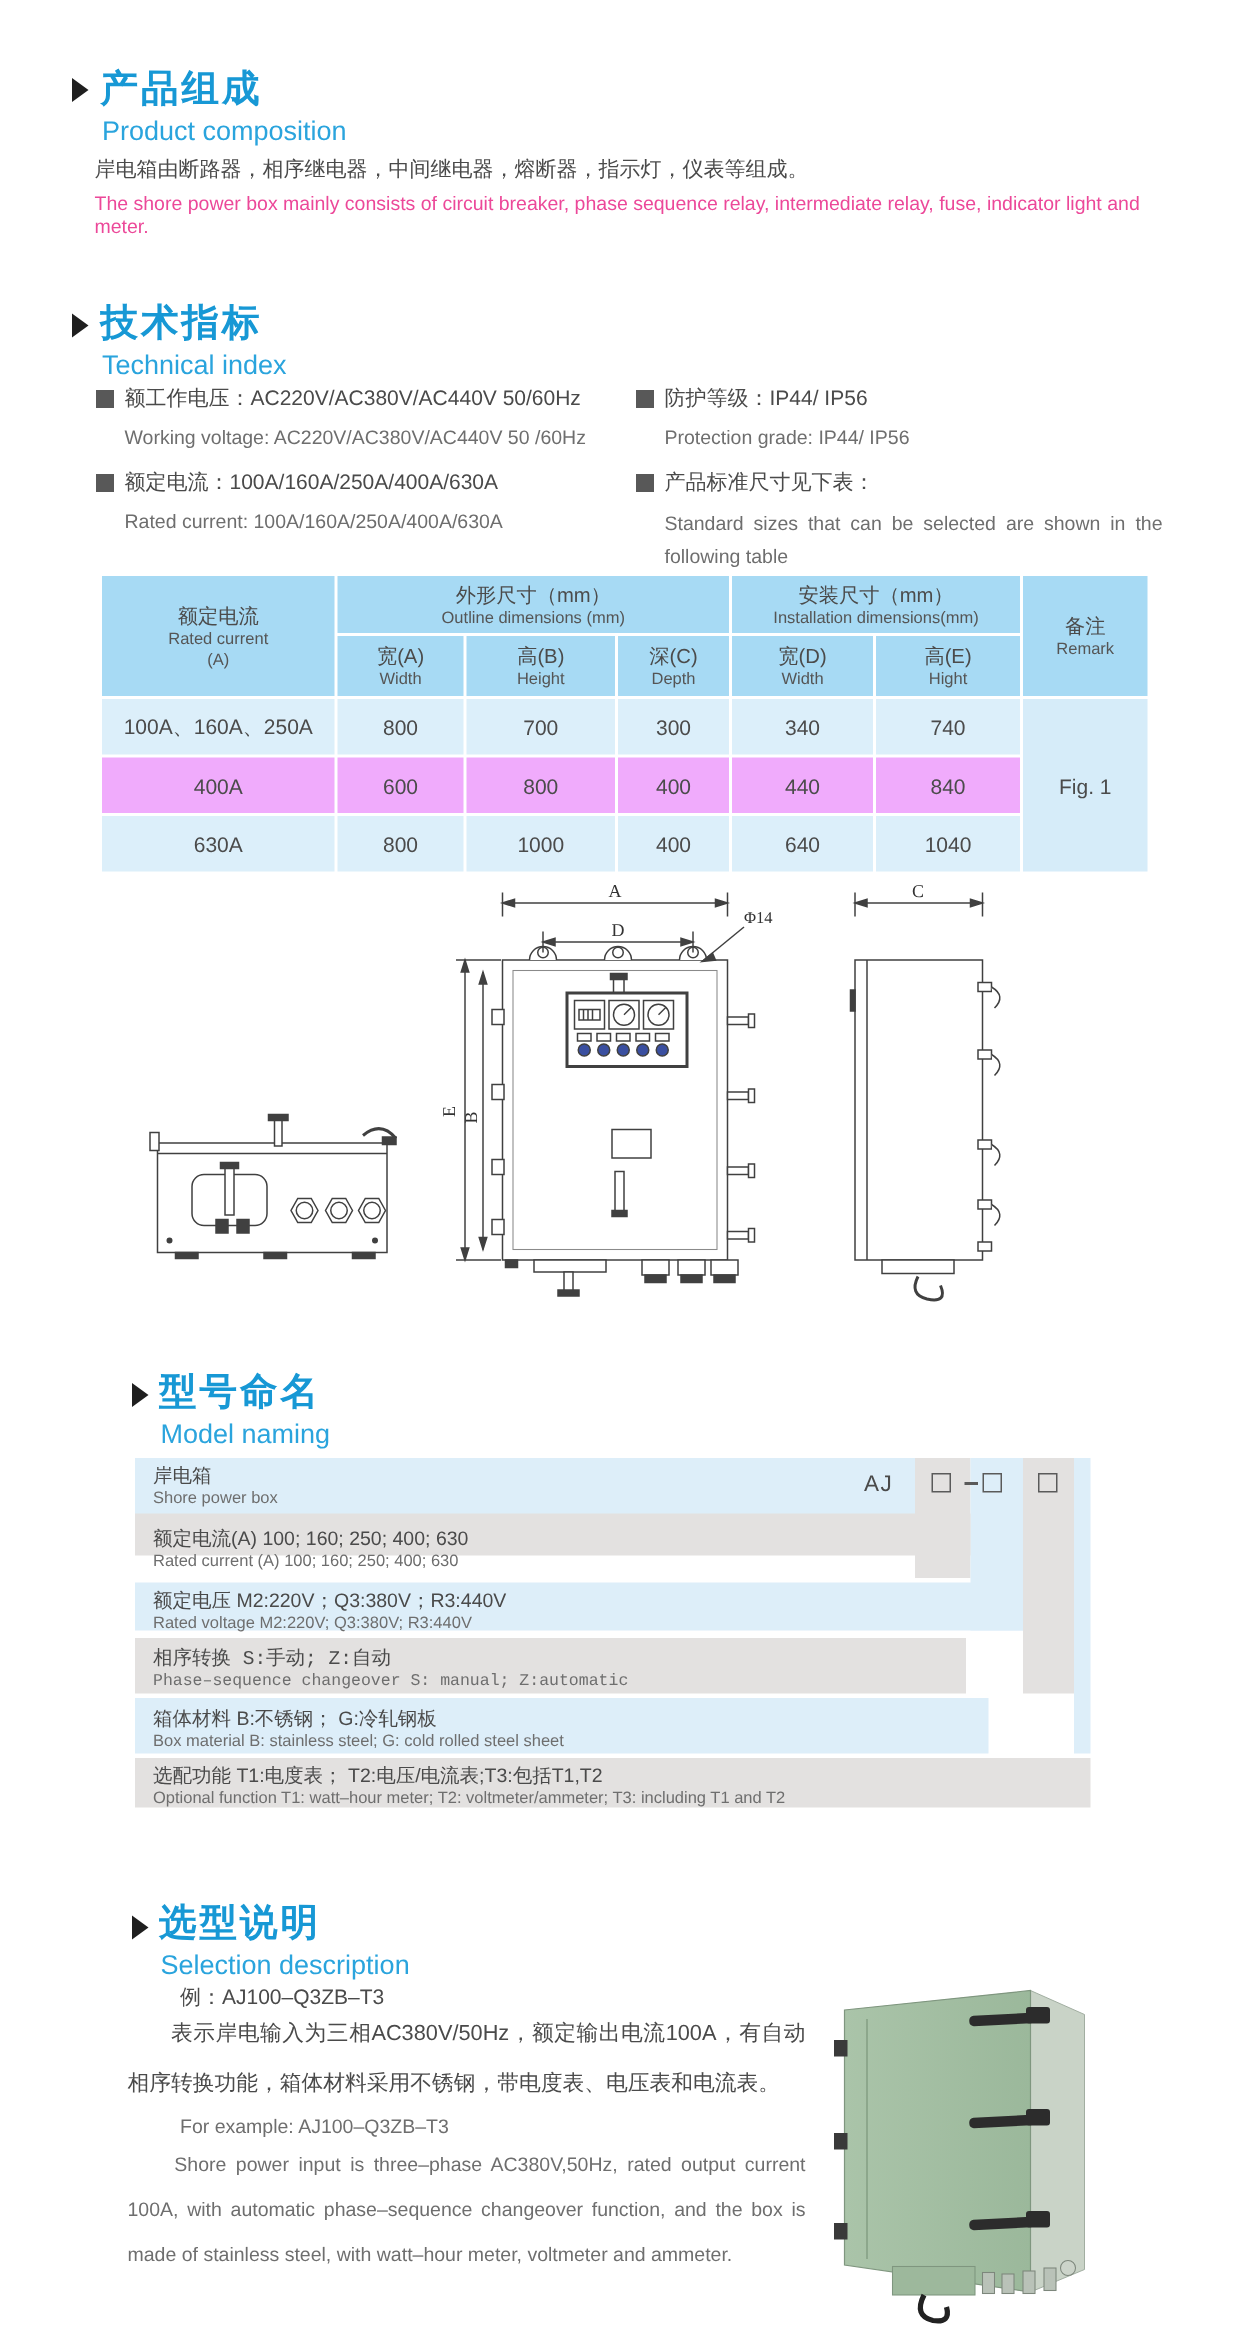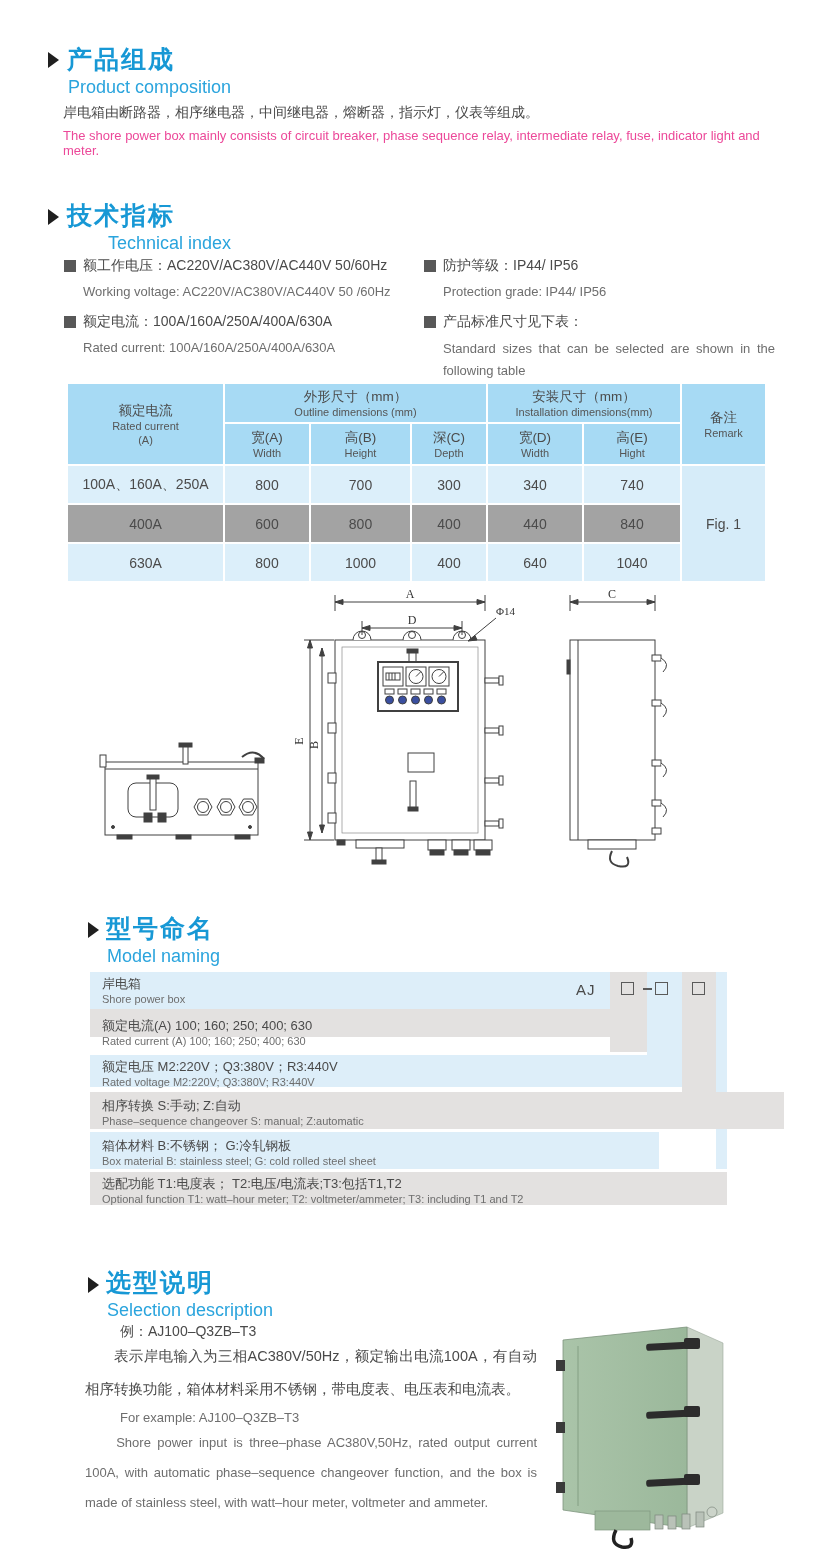--- a/index.html
+++ b/index.html
@@ -16,21 +16,21 @@
   
   .spec-item{margin-bottom:11px;}
   .spec-cn{display:flex;align-items:center;font-size:14px;color:#4a4a4a;margin-bottom:7px;}
   .sq{display:inline-block;width:12px;height:12px;background:#585858;margin-right:7px;flex:0 0 auto;}
   .spec-en{font-size:13px;color:#6e6e6e;margin-left:19px;line-height:20px;}
   .just{text-align:justify;}
   
   table.size{border-collapse:separate;border-spacing:2px;table-layout:fixed;width:701px;}
   table.size th,table.size td{padding:0;text-align:center;vertical-align:middle;font-weight:normal;}
   .th{background:#a7daf4;color:#4b4b4b;}
-  .cell-a{background:#dceffa;} .cell-b{background:#a3a3a3;} .cell-r{background:#d6ecf9;}
+  .cell-a{background:#dceffa;} .cell-b{background:#f0abfc;} .cell-r{background:#d6ecf9;}
   .t-cn{font-size:13.5px;line-height:17px;} .t-en{font-size:11px;line-height:14px;color:#555;}
   .t-val{font-size:14px;color:#4b4b4b;}
   
   #stair{position:absolute;left:90px;top:972px;width:637px;height:233px;}
   .strip{position:absolute;top:0;}
   .srow{position:absolute;left:0;padding:3px 0 0 12px;box-sizing:border-box;}
   .blue{background:#ddeef9;} .gray{background:#e3e1e0;}
   .n-cn{font-size:13px;line-height:17px;color:#4a4a4a;white-space:nowrap;}
   .n-en{font-size:11px;line-height:14px;color:#6e6e6e;white-space:nowrap;}
   .code-box{position:absolute;width:11px;height:11px;border:1.5px solid #5a5a5a;top:10px;}
@@ -53,21 +53,21 @@
     </div>
   <div class="abs h-cn" style="left:67px;top:47px;">产品组成</div>
   <div class="abs h-en" style="left:68px;top:78px;">Product  composition</div>
   <div class="abs p-cn" style="left:63px;top:104px;width:700px;">岸电箱由断路器，相序继电器，中间继电器，熔断器，指示灯，仪表等组成。</div>
   <div class="abs p-en" style="left:63px;top:128px;width:710px;">The shore power box mainly consists of circuit breaker, phase sequence relay, intermediate relay, fuse, indicator light and meter.</div>
 
   <div class="abs" style="left:48px;top:209px;">
       <div class="sec-arrow"></div>
     </div>
   <div class="abs h-cn" style="left:67px;top:203px;">技术指标</div>
-  <div class="abs h-en" style="left:68px;top:234px;margin-left:40px;">Technical index</div>
+  <div class="abs h-en" style="left:68px;top:234px;">Technical index</div>
 
   <div class="abs" style="left:64px;top:257px;width:360px;">
     <div class="spec-item">
       <div class="spec-cn">
           <span class="sq"></span>
           <span>额工作电压：AC220V/AC380V/AC440V  50/60Hz</span>
         </div>
       <div class="spec-en">Working voltage: AC220V/AC380V/AC440V 50 /60Hz</div>
     </div>
     <div class="spec-item">
@@ -352,21 +352,21 @@
       <div class="n-en">Shore power box</div>
     </div>
     <div class="srow gray" style="top:37px;height:28px;width:557px;padding-top:8px;">
       <div class="n-cn">额定电流(A)  100; 160; 250; 400; 630</div>
       <div class="n-en">Rated current (A) 100; 160; 250; 400; 630</div>
     </div>
     <div class="srow blue" style="top:83px;height:32px;width:592px;">
       <div class="n-cn">额定电压   M2:220V；Q3:380V；R3:440V</div>
       <div class="n-en">Rated voltage   M2:220V;  Q3:380V;  R3:440V</div>
     </div>
-    <div class="srow gray" style="top:120px;height:37px;width:694px;padding-top:5px;">
+    <div class="srow gray" style="top:120px;height:37px;width:554px;padding-top:5px;font-family:Liberation Mono, monospace;">
       <div class="n-cn">相序转换  S:手动; Z:自动</div>
       <div class="n-en">Phase–sequence changeover  S: manual;  Z:automatic</div>
     </div>
     <div class="srow blue" style="top:160px;height:37px;width:569px;padding-top:5px;">
       <div class="n-cn">箱体材料    B:不锈钢； G:冷轧钢板</div>
       <div class="n-en">Box material    B: stainless steel; G: cold rolled steel sheet</div>
     </div>
     <div class="srow gray" style="top:200px;height:33px;width:637px;">
       <div class="n-cn">选配功能      T1:电度表； T2:电压/电流表;T3:包括T1,T2</div>
       <div class="n-en">Optional function   T1: watt–hour meter; T2: voltmeter/ammeter; T3: including T1 and T2</div>

